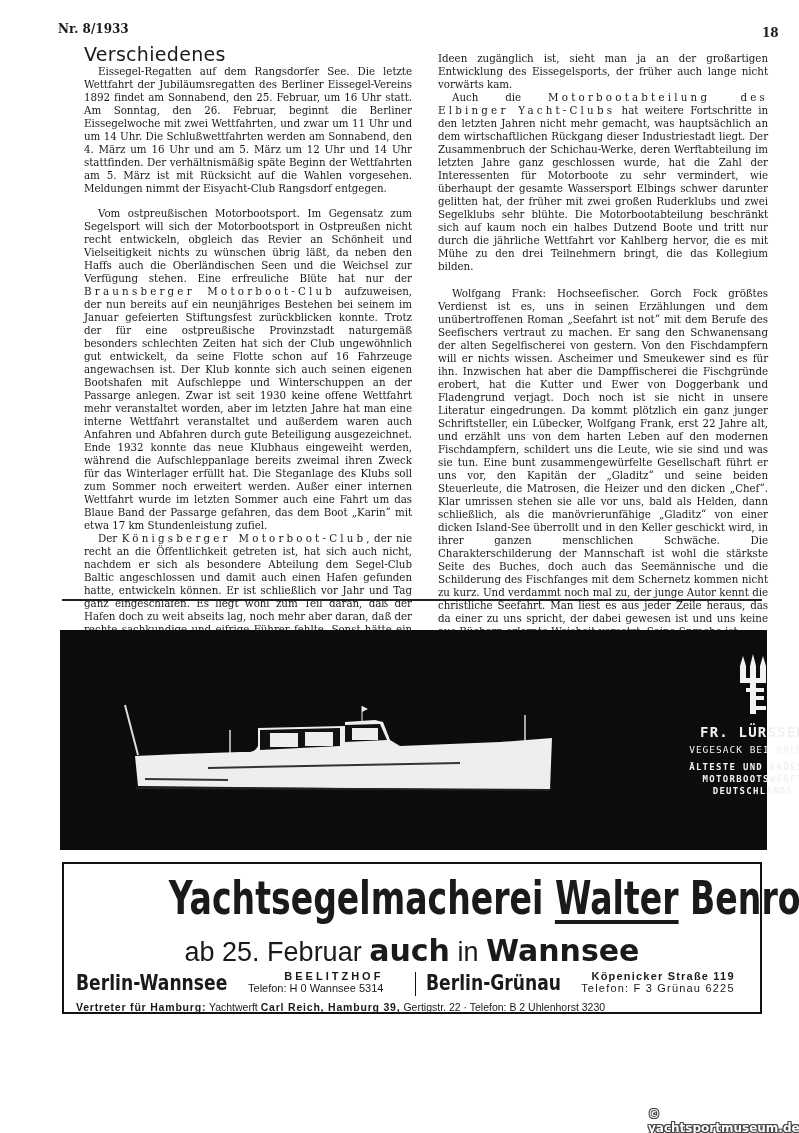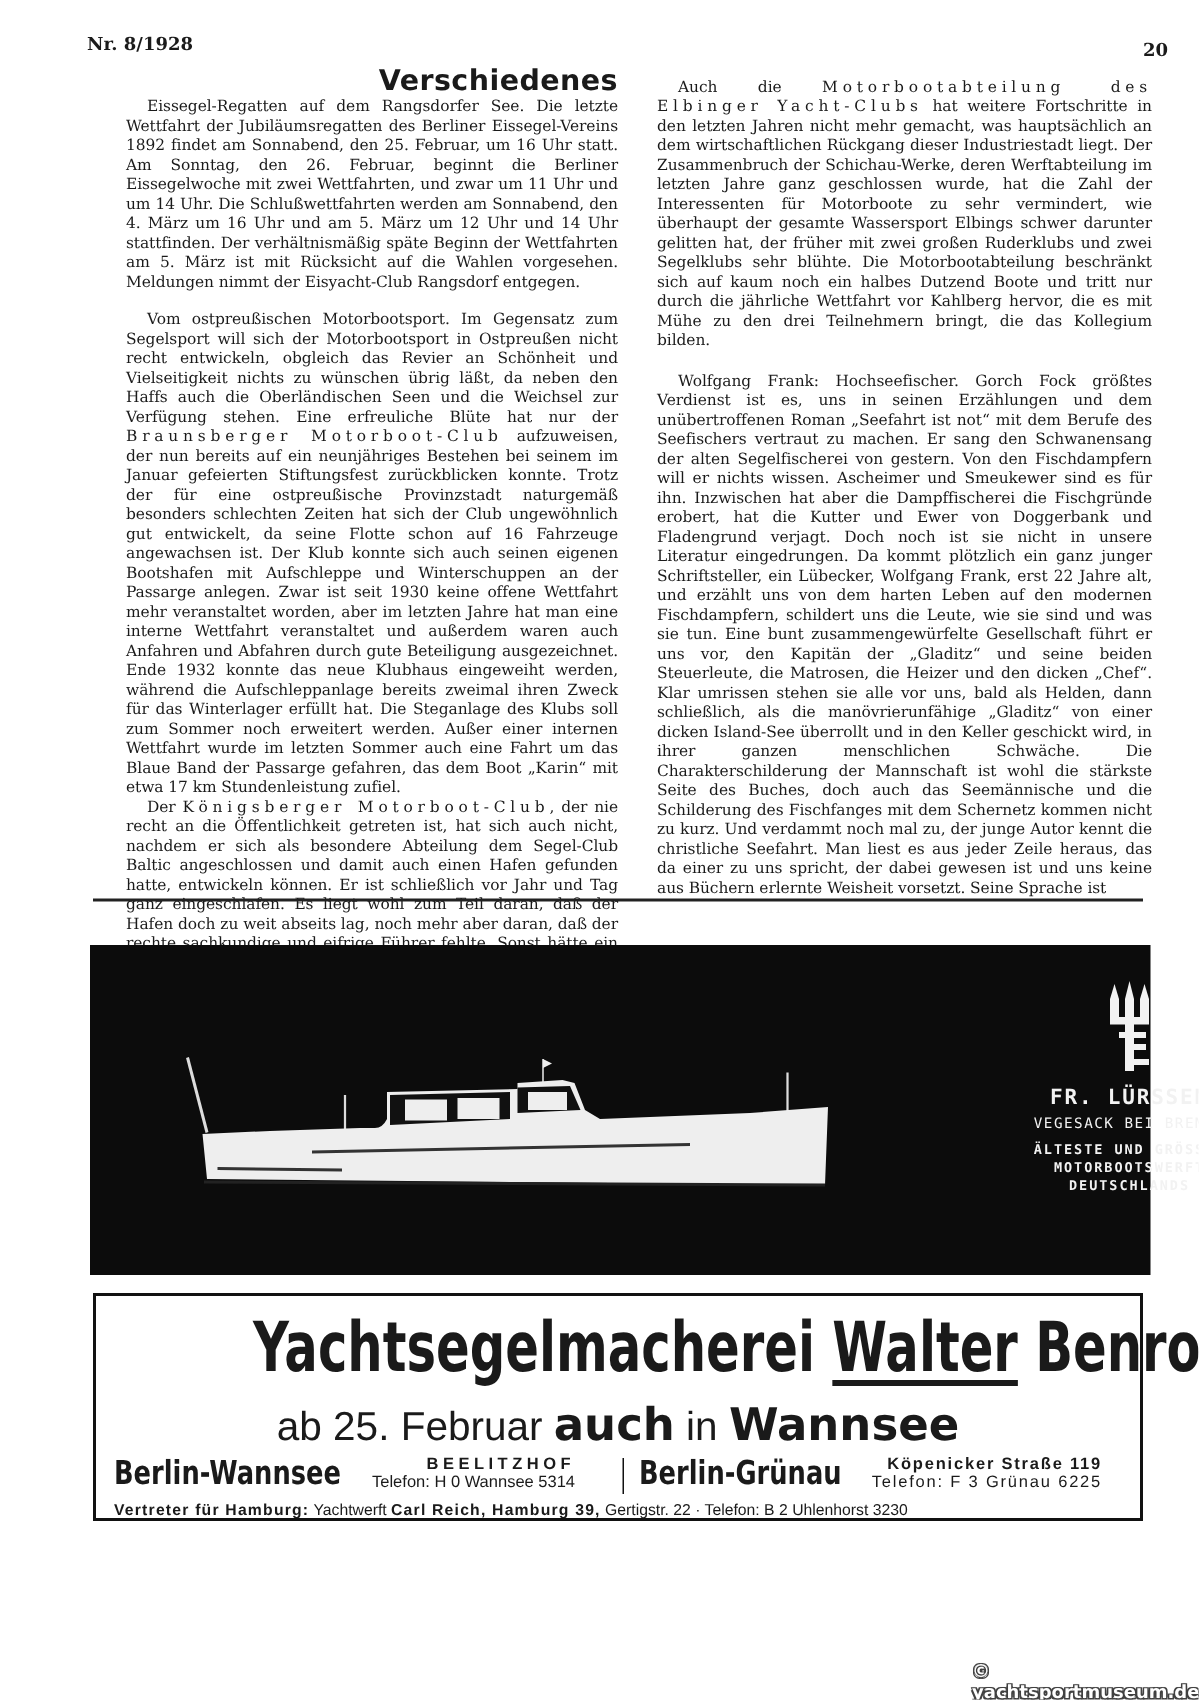--- a/index.html
+++ b/index.html
@@ -2,21 +2,21 @@
 <html><head>
 <meta charset="utf-8">
 <style>
   html,body{margin:0;padding:0;background:#fff;}
   body{width:799px;height:1133px;position:relative;overflow:hidden;font-family:"DejaVu Serif","Liberation Serif",serif;color:#1a1a1a;}
   .hdr-left{position:absolute;left:58px;top:22px;font-size:12px;font-weight:bold;}
   .hdr-right{position:absolute;left:762px;top:26px;font-size:12px;font-weight:bold;}
   .col{position:absolute;font-size:10.3px;line-height:13px;text-align:justify;letter-spacing:-0.05px;}
   .col-left{left:84px;top:48px;width:328px;}
   .col-right{left:438px;top:52px;width:330px;}
-  .sec-title{font-family:"DejaVu Sans","Liberation Sans",sans-serif;font-size:19px;font-weight:bold;text-align:right;margin:0 0 4px 0;letter-spacing:0.3px;}
+  .sec-title{font-family:"DejaVu Sans","Liberation Sans",sans-serif;font-size:19px;font-weight:normal;text-align:left;margin:0 0 4px 0;letter-spacing:0.3px;}
   p{margin:0;text-indent:14px;}
   p + p{margin-top:0;}
   .lead{font-weight:normal;}
   .spaced{letter-spacing:3.2px;}
   .gap{height:12px;}
   .rule{position:absolute;height:2px;background:#222;}
   .ad1{position:absolute;left:60px;top:630px;width:707px;height:220px;background:#0c0c0c;}
   .boat{position:absolute;left:40px;top:50px;}
   .lur{position:absolute;left:618px;top:0;width:150px;color:#f2f2f2;font-family:"DejaVu Sans Mono","Liberation Mono",monospace;text-align:center;}
   .lur .logo{margin-top:22px;}
@@ -34,32 +34,33 @@
   .ad2 .addr .det{display:inline-block;vertical-align:top;}
   .ad2 .addr .det .t1{font-weight:bold;letter-spacing:3px;font-size:11px;}
   .ad2 .sep{position:absolute;left:351px;top:108px;width:1px;height:24px;background:#111;}
   .ad2 .vert{position:absolute;left:12px;top:137px;font-size:10.5px;white-space:nowrap;}
   .ad2 .vert b{letter-spacing:0.8px;}
   .copyright{position:absolute;left:648px;top:1107px;font-family:"DejaVu Sans","Liberation Sans",sans-serif;font-size:12px;color:#fff;font-weight:bold;text-shadow:0 0 1px #333,1px 1px 0 #444,-1px -1px 0 #444,1px -1px 0 #444,-1px 1px 0 #444;}
 </style>
 </head>
 <body>
 
-<div class="hdr-left">Nr. 8/1928</div>
-<div class="hdr-right">20</div>
+<div class="hdr-left">Nr. 8/1933</div>
+<div class="hdr-right">18</div>
 
 <div class="col col-left">
   <h2 class="sec-title">Verschiedenes</h2>
   <p><span class="lead">Eissegel-Regatten auf dem Rangsdorfer See.</span><span> Die letzte Wettfahrt der Jubiläumsregatten des Berliner Eissegel-Vereins 1892 findet am Sonnabend, den 25. Februar, um 16 Uhr statt. Am Sonntag, den 26. Februar, beginnt die Berliner Eissegelwoche mit zwei Wettfahrten, und zwar um 11 Uhr und um 14 Uhr. Die Schlußwettfahrten werden am Sonnabend, den 4. März um 16 Uhr und am 5. März um 12 Uhr und 14 Uhr stattfinden. Der verhältnismäßig späte Beginn der Wettfahrten am 5. März ist mit Rücksicht auf die Wahlen vorgesehen. Meldungen nimmt der Eisyacht-Club Rangsdorf entgegen.</span></p>
   <div class="gap"></div>
   <p><span class="lead">Vom ostpreußischen Motorbootsport.</span><span> Im Gegensatz zum Segelsport will sich der Motorbootsport in Ostpreußen nicht recht entwickeln, obgleich das Revier an Schönheit und Vielseitigkeit nichts zu wünschen übrig läßt, da neben den Haffs auch die Oberländischen Seen und die Weichsel zur Verfügung stehen. Eine erfreuliche Blüte hat nur der </span><span class="spaced">Braunsberger Motorboot-Club</span><span> aufzuweisen, der nun bereits auf ein neunjähriges Bestehen bei seinem im Januar gefeierten Stiftungsfest zurückblicken konnte. Trotz der für eine ostpreußische Provinzstadt naturgemäß besonders schlechten Zeiten hat sich der Club ungewöhnlich gut entwickelt, da seine Flotte schon auf 16 Fahrzeuge angewachsen ist. Der Klub konnte sich auch seinen eigenen Bootshafen mit Aufschleppe und Winterschuppen an der Passarge anlegen. Zwar ist seit 1930 keine offene Wettfahrt mehr veranstaltet worden, aber im letzten Jahre hat man eine interne Wettfahrt veranstaltet und außerdem waren auch Anfahren und Abfahren durch gute Beteiligung ausgezeichnet. Ende 1932 konnte das neue Klubhaus eingeweiht werden, während die Aufschleppanlage bereits zweimal ihren Zweck für das Winterlager erfüllt hat. Die Steganlage des Klubs soll zum Sommer noch erweitert werden. Außer einer internen Wettfahrt wurde im letzten Sommer auch eine Fahrt um das Blaue Band der Passarge gefahren, das dem Boot „Karin“ mit etwa 17 km Stundenleistung zufiel.</span></p>
   <p><span>Der </span><span class="spaced">Königsberger Motorboot-Club</span><span>, der nie recht an die Öffentlichkeit getreten ist, hat sich auch nicht, nachdem er sich als besondere Abteilung dem Segel-Club Baltic angeschlossen und damit auch einen Hafen gefunden hatte, entwickeln können. Er ist schließlich vor Jahr und Tag ganz eingeschlafen. Es liegt wohl zum Teil daran, daß der Hafen doch zu weit abseits lag, noch mehr aber daran, daß der rechte sachkundige und eifrige Führer fehlte. Sonst hätte ein Klub in der Hauptstadt den ganzen ostpreußischen Motorbootsport sehr beleben können; daß auch Ostpreußen neuen</span></p>
 </div>
 
 <div class="col col-right">
+  <p style="text-indent:0">Ideen zugänglich ist, sieht man ja an der großartigen Entwicklung des Eissegelsports, der früher auch lange nicht vorwärts kam.</p>
   <p><span>Auch die </span><span class="spaced">Motorbootabteilung des Elbinger Yacht-Clubs</span><span> hat weitere Fortschritte in den letzten Jahren nicht mehr gemacht, was hauptsächlich an dem wirtschaftlichen Rückgang dieser Industriestadt liegt. Der Zusammenbruch der Schichau-Werke, deren Werftabteilung im letzten Jahre ganz geschlossen wurde, hat die Zahl der Interessenten für Motorboote zu sehr vermindert, wie überhaupt der gesamte Wassersport Elbings schwer darunter gelitten hat, der früher mit zwei großen Ruderklubs und zwei Segelklubs sehr blühte. Die Motorbootabteilung beschränkt sich auf kaum noch ein halbes Dutzend Boote und tritt nur durch die jährliche Wettfahrt vor Kahlberg hervor, die es mit Mühe zu den drei Teilnehmern bringt, die das Kollegium bilden.</span></p>
   <div style="height:14px"></div>
   <p><span class="lead">Wolfgang Frank: Hochseefischer.</span><span> Gorch Fock größtes Verdienst ist es, uns in seinen Erzählungen und dem unübertroffenen Roman „Seefahrt ist not“ mit dem Berufe des Seefischers vertraut zu machen. Er sang den Schwanensang der alten Segelfischerei von gestern. Von den Fischdampfern will er nichts wissen. Ascheimer und Smeukewer sind es für ihn. Inzwischen hat aber die Dampffischerei die Fischgründe erobert, hat die Kutter und Ewer von Doggerbank und Fladengrund verjagt. Doch noch ist sie nicht in unsere Literatur eingedrungen. Da kommt plötzlich ein ganz junger Schriftsteller, ein Lübecker, Wolfgang Frank, erst 22 Jahre alt, und erzählt uns von dem harten Leben auf den modernen Fischdampfern, schildert uns die Leute, wie sie sind und was sie tun. Eine bunt zusammengewürfelte Gesellschaft führt er uns vor, den Kapitän der „Gladitz“ und seine beiden Steuerleute, die Matrosen, die Heizer und den dicken „Chef“. Klar umrissen stehen sie alle vor uns, bald als Helden, dann schließlich, als die manövrierunfähige „Gladitz“ von einer dicken Island-See überrollt und in den Keller geschickt wird, in ihrer ganzen menschlichen Schwäche. Die Charakterschilderung der Mannschaft ist wohl die stärkste Seite des Buches, doch auch das Seemännische und die Schilderung des Fischfanges mit dem Schernetz kommen nicht zu kurz. Und verdammt noch mal zu, der junge Autor kennt die christliche Seefahrt. Man liest es aus jeder Zeile heraus, das da einer zu uns spricht, der dabei gewesen ist und uns keine aus Büchern erlernte Weisheit vorsetzt. Seine Sprache ist</span></p>
 </div>
 
 <div class="rule" style="left:62px;top:599px;width:700px;"></div>
 
 <div class="ad1">
   <svg class="boat" width="470" height="120" viewBox="0 0 470 120">
     <line x1="25" y1="25" x2="38" y2="75" stroke="#ddd" stroke-width="2"></line>

